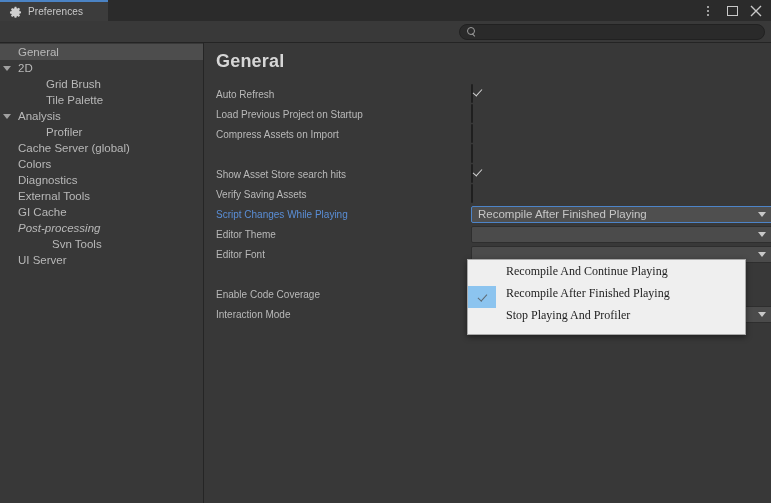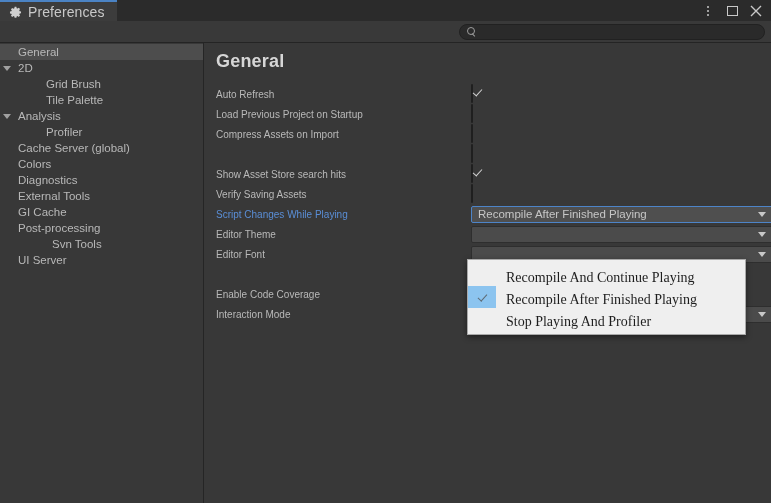--- a/index.html
+++ b/index.html
@@ -30,21 +30,21 @@
     height: 21px;
     min-width: 108px;
     padding: 0 12px 0 9px;
     background: #3c3c3c;
     border-top: 2px solid #4b83c4;
     display: flex; align-items: center; gap: 6px;
     position: relative;
   }
   .tab-gear { width: 13px; height: 13px; display: block; }
   .tab-label {
-    font-size: 14px;
+    font-size: 10px;
     color: #c9c9c9;
     letter-spacing: .1px;
     white-space: nowrap;
   }
   .wincontrols {
     position: absolute;
     right: 4px; top: 0; height: 21px;
     display: flex; align-items: center; gap: 2px;
   }
   .wc {
@@ -193,22 +193,22 @@
     top: 216px;
     width: 279px;
     background: #efefef;
     border: 1px solid #a9a9a9;
     box-shadow: 0 2px 6px rgba(0,0,0,.45);
     z-index: 40;
     padding: 4px 0 4px 0;
   }
   .popup-item {
     height: 22px;
-    display: flex; align-items: flex-end;
-    font-size: 14px;
+    display: flex; align-items: flex-start;
+    font-size: 12px;
     color: #1d1d1d;
     font-family: "Liberation Serif", serif;
   }
   .popup-check {
     width: 28px; height: 22px;
     flex: 0 0 28px;
     display: flex; align-items: center; justify-content: center;
   }
   .popup-item.checked .popup-check { background: #8cc4ef; }
   .pchk {
@@ -308,21 +308,21 @@
         <div class="tree-item">
           <span class="tw"></span>
           <span style="padding-left: 4px;">External Tools</span>
         </div>
         <div class="tree-item">
           <span class="tw"></span>
           <span style="padding-left: 4px;">GI Cache</span>
         </div>
         <div class="tree-item">
           <span class="tw"></span>
-          <span style="padding-left: 4px;">Post-processing</span>
+          <span style="padding-left: 4px; font-style: italic;">Post-processing</span>
         </div>
         <div class="tree-item">
           <span class="tw"></span>
           <span style="padding-left: 4px; margin-left: 34px;">Svn Tools</span>
         </div>
         <div class="tree-item">
           <span class="tw"></span>
           <span style="padding-left: 4px;">UI Server</span>
         </div>
       </div>

